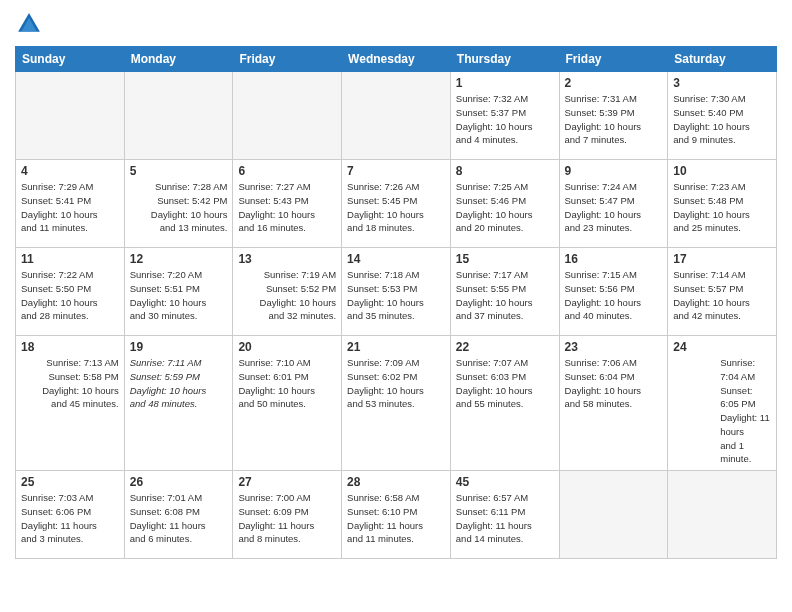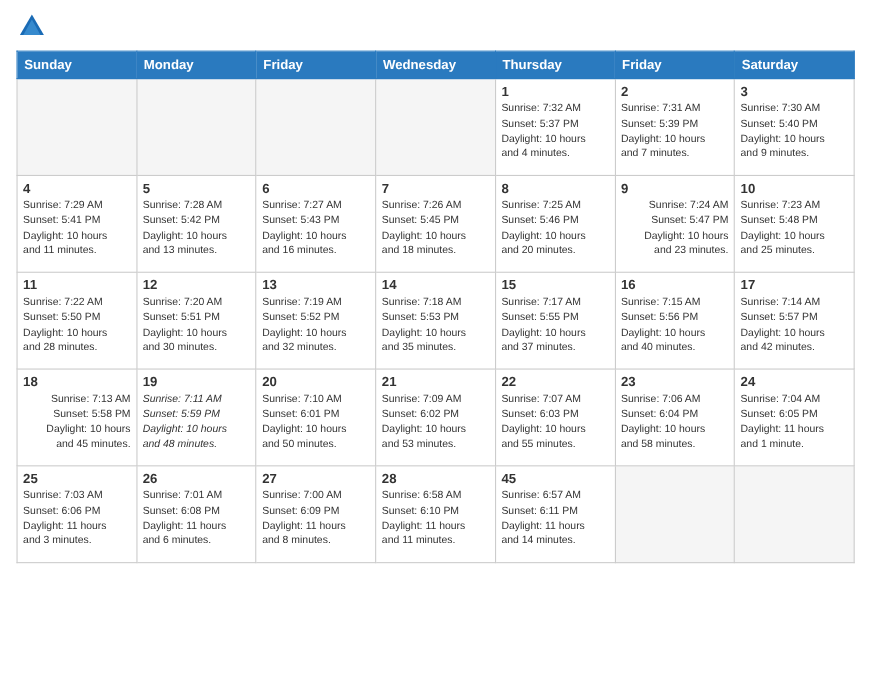--- a/index.html
+++ b/index.html
@@ -153,21 +153,21 @@
         <tr class="week-row">
           <td>
             <div class="day-number">4</div>
             <div class="day-info" style="white-space: pre-line;">Sunrise: 7:29 AM
 Sunset: 5:41 PM
 Daylight: 10 hours
 and 11 minutes.</div>
           </td>
           <td>
             <div class="day-number">5</div>
-            <div class="day-info" style="white-space: pre-line;">Sunrise: 7:28 AM
+            <div class="day-info" style="white-space: pre-line; text-align: right;">Sunrise: 7:28 AM
 Sunset: 5:42 PM
 Daylight: 10 hours
 and 13 minutes.</div>
           </td>
           <td>
             <div class="day-number">6</div>
             <div class="day-info" style="white-space: pre-line;">Sunrise: 7:27 AM
 Sunset: 5:43 PM
 Daylight: 10 hours
 and 16 minutes.</div>
@@ -181,21 +181,21 @@
           </td>
           <td>
             <div class="day-number">8</div>
             <div class="day-info" style="white-space: pre-line;">Sunrise: 7:25 AM
 Sunset: 5:46 PM
 Daylight: 10 hours
 and 20 minutes.</div>
           </td>
           <td>
             <div class="day-number">9</div>
-            <div class="day-info" style="white-space: pre-line; text-align: right;">Sunrise: 7:24 AM
+            <div class="day-info" style="white-space: pre-line;">Sunrise: 7:24 AM
 Sunset: 5:47 PM
 Daylight: 10 hours
 and 23 minutes.</div>
           </td>
           <td>
             <div class="day-number">10</div>
             <div class="day-info" style="white-space: pre-line;">Sunrise: 7:23 AM
 Sunset: 5:48 PM
 Daylight: 10 hours
 and 25 minutes.</div>
@@ -211,21 +211,21 @@
           </td>
           <td>
             <div class="day-number">12</div>
             <div class="day-info" style="white-space: pre-line;">Sunrise: 7:20 AM
 Sunset: 5:51 PM
 Daylight: 10 hours
 and 30 minutes.</div>
           </td>
           <td>
             <div class="day-number">13</div>
-            <div class="day-info" style="white-space: pre-line;">Sunrise: 7:19 AM
+            <div class="day-info" style="white-space: pre-line; text-align: right;">Sunrise: 7:19 AM
 Sunset: 5:52 PM
 Daylight: 10 hours
 and 32 minutes.</div>
           </td>
           <td>
             <div class="day-number">14</div>
             <div class="day-info" style="white-space: pre-line;">Sunrise: 7:18 AM
 Sunset: 5:53 PM
 Daylight: 10 hours
 and 35 minutes.</div>
@@ -290,21 +290,21 @@
           </td>
           <td>
             <div class="day-number">23</div>
             <div class="day-info" style="white-space: pre-line;">Sunrise: 7:06 AM
 Sunset: 6:04 PM
 Daylight: 10 hours
 and 58 minutes.</div>
           </td>
           <td>
             <div class="day-number">24</div>
-            <div class="day-info" style="white-space: pre-line;">Sunrise: 7:04 AM
+            <div class="day-info" style="white-space: pre-line; margin-left: 47px;">Sunrise: 7:04 AM
 Sunset: 6:05 PM
 Daylight: 11 hours
 and 1 minute.</div>
           </td>
         </tr>
         <tr class="week-row">
           <td>
             <div class="day-number">25</div>
             <div class="day-info" style="white-space: pre-line;">Sunrise: 7:03 AM
 Sunset: 6:06 PM

